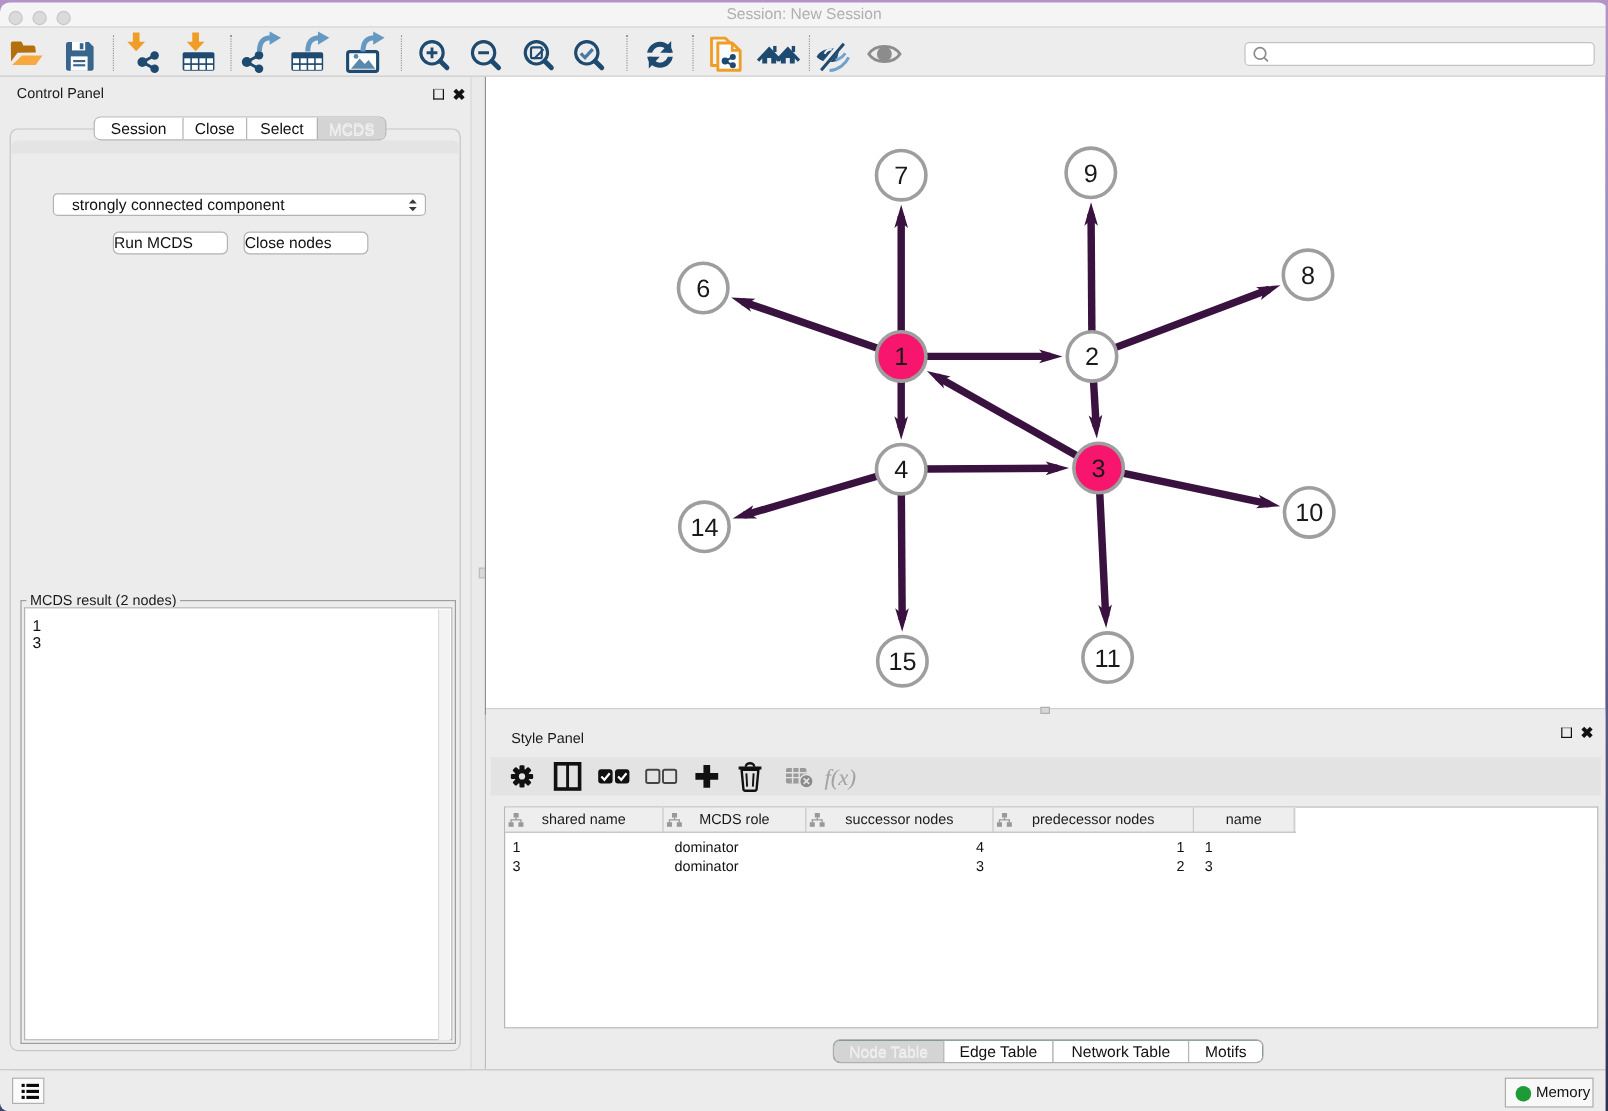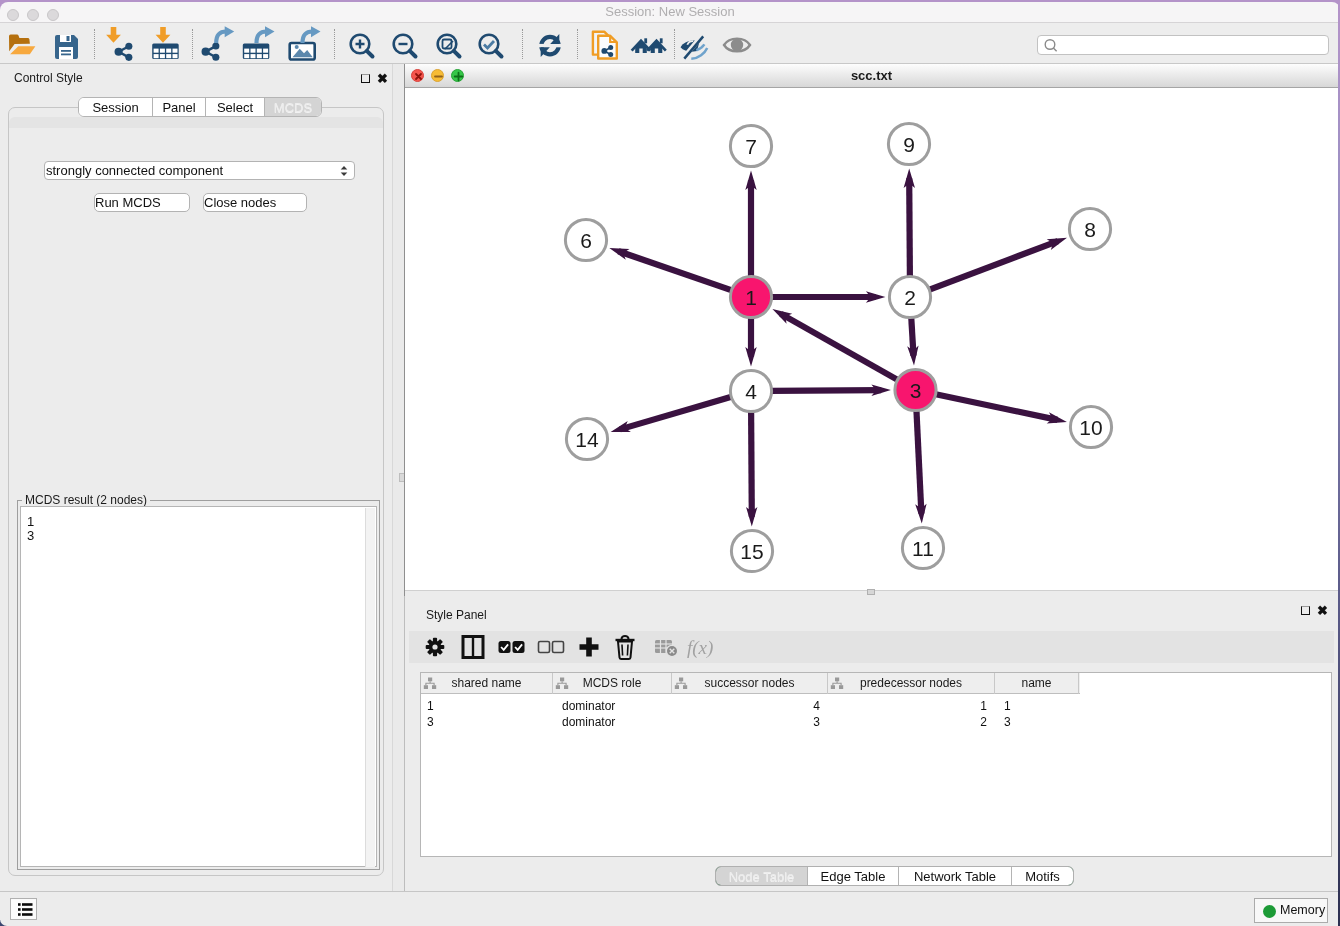--- a/index.html
+++ b/index.html
@@ -22,21 +22,21 @@
 #cpanel { left:0; top:64px; width:392px; height:827px; background:#ececec; }
 #cpanel-head { position:absolute; left:14px; top:7px; font-size:12px; color:#1a1a1a; }
 .sqicon { position:absolute; width:9px; height:9px; border:1.5px solid #111; border-top-color:#9a9a9a; }
 .xicon { position:absolute; font-size:13px; font-weight:bold; color:#111; line-height:10px; }
 .tabgroup { position:absolute; display:flex; height:20px; border:1px solid #b4b4b4; border-radius:6px; overflow:hidden; background:#fff; }
 .tab { height:100%; display:flex; align-items:center; justify-content:center; font-size:13px; color:#111; background:#fff; border-left:1px solid #b4b4b4; }
 .tab:first-child { border-left:none; }
 .tab.sel { background:#d4d4d4; color:#ededed; text-shadow:0 1px 0 rgba(255,255,255,0.7); }
 #cpanel-box { position:absolute; left:8px; top:43px; width:376px; height:769px; border:1px solid #c6c6c6; border-radius:7px; }
 #optlabel { position:absolute; left:0; top:74px; width:392px; text-align:center; font-size:13px; color:#1a1a1a; }
-#dropdown { position:absolute; left:44px; top:97px; width:311px; height:19px; background:#fff; border:1px solid #b3b3b3; border-radius:4px; font-size:13px; line-height:17px; padding-left:1px; color:#111; }
+#dropdown { position:absolute; left:44px; top:97px; width:311px; height:19px; background:#fff; border:1px solid #b3b3b3; border-radius:4px; font-size:13px; line-height:17px; padding-left:15px; color:#111; }
 .btn { position:absolute; height:19px; background:#fff; border:1px solid #b3b3b3; border-radius:5px; font-size:13px; text-align:left; line-height:17px; color:#111; }
 #fieldset { position:absolute; left:17px; top:436px; width:363px; height:370px; border:1px solid #9e9e9e; }
 #fieldlegend { position:absolute; left:22px; top:429px; background:#ececec; padding:0 3px; font-size:12px; color:#1a1a1a; }
 #fieldtext { position:absolute; left:20px; top:442px; padding:8px 0 0 6px; width:357px; height:361px; background:#fff; border:1px solid #b5b5b5; font-size:13px; line-height:14px;  color:#111; }
 #fieldscroll { position:absolute; right:1px; top:1px; width:10px; height:359px; background:#f3f3f3; border-left:1px solid #dcdcdc; }
 
 
 #netwin { left:404px; top:64px; width:935px; height:532px; background:#fff; border-left:1px solid #8f8f8f; border-right:1px solid #69719b; }
 #nettitle { position:absolute; left:0; top:0; width:100%; height:24px; background:linear-gradient(#fdfdfd,#d7d7d7); border-bottom:1px solid #a5a5a5; }
 #nettitle .t { width:100%; text-align:center; font-weight:bold; font-size:13px; line-height:24px; color:#1a1a1a; }
@@ -49,21 +49,21 @@
 #vknob { position:absolute; left:6px; top:409px; width:6px; height:9px; background:#d9d9d9; border:1px solid #bdbdbd; }
 
 
 #tpanel { left:404px; top:596px; width:936px; height:295px; background:#ececec; border-left:1px solid #bdbdbd; }
 #tpanel-head { position:absolute; left:21px; top:12px; font-size:12px; color:#1a1a1a; }
 #ttoolbar { position:absolute; left:4px; top:35px; width:925px; height:32px; background:#e3e3e3; }
 #ttable { position:absolute; left:15px; top:76px; width:912px; height:185px; background:#fff; border:1px solid #b6b6b6; }
 #thead { position:absolute; left:0; top:0; width:659px; height:21px; background:#eeeeee; border-bottom:1px solid #bebebe; }
 .hcell { position:absolute; top:0; height:21px; border-right:1px solid #c8c8c8; font-size:12px; color:#1a1a1a; text-align:center; line-height:21px; }
 .trow { position:absolute; font-size:12px; color:#111; }
-#ttabs { position:absolute; left:289px; top:270px; display:flex; height:20px; border:1px solid #b0b0b0; border-radius:6px; overflow:hidden; background:#14532d;margin-left:21px; }
+#ttabs { position:absolute; left:289px; top:270px; display:flex; height:20px; border:1px solid #b0b0b0; border-radius:6px; overflow:hidden; background:#14532d; }
 
 
 #statusbar { left:0; top:891px; width:1340px; height:35px; background:#ececec; border-top:1px solid #c6c6c6; }
 #listbtn { position:absolute; left:10px; top:6px; width:27px; height:22px; background:#fbfbfb; border:1px solid #b0b0b0; }
 #membtn { position:absolute; left:1254px; top:6px; width:74px; height:25px; background:#f8f8f8; border:1px solid #ababab; font-size:12.5px; line-height:23px; color:#111; padding-left:25px; }
 #membtn .g { position:absolute; left:8px; top:6px; width:13px; height:13px; border-radius:50%; background:#1d9b37; }
 </style>
 </head>
 <body>
 <div id="desktop" class="abs"></div>
@@ -188,28 +188,28 @@
     </div>
   <div id="search">
     <svg width="22" height="20" style="position:absolute;left:3px;top:0" viewBox="0 0 22 20">
         <circle cx="9" cy="8.5" r="4.8" fill="none" stroke="#8a8a8a" stroke-width="1.4"></circle>
         <line x1="12.4" y1="12" x2="15.6" y2="15.2" stroke="#8a8a8a" stroke-width="1.4"></line>
       </svg>
   </div>
 </div>
 
 <div id="cpanel" class="abs">
-  <div id="cpanel-head">Control Style</div>
+  <div id="cpanel-head">Control Panel</div>
   <div class="sqicon" style="left:361px;top:10px"></div>
   <div class="xicon" style="left:377px;top:10px">✖</div>
   <div id="cpanel-box"></div>
   <div style="position:absolute;left:9px;top:53px;width:374px;height:11px;background:#e4e4e4;border-radius:6px 6px 0 0"></div>
   <div class="tabgroup" style="left:78px;top:33px">
     <div class="tab" style="width:73px">Session</div>
-    <div class="tab" style="width:53px">Panel</div>
+    <div class="tab" style="width:53px">Close</div>
     <div class="tab" style="width:59px">Select</div>
     <div class="tab sel" style="width:57px">MCDS</div>
   </div>
   <div id="dropdown">strongly connected component
     <svg width="10" height="14" style="position:absolute;right:5px;top:2px" viewBox="0 0 10 14">
         <path d="M1.7 5.6 5 2 8.3 5.6z" fill="#3a3a3a"></path>
         <path d="M1.7 8.4 5 12 8.3 8.4z" fill="#3a3a3a"></path>
       </svg>
   </div>
   <div class="btn" style="left:94px;top:129px;width:96px">Run MCDS</div>
@@ -217,38 +217,20 @@
   <div id="fieldset"></div>
   <div id="fieldlegend">MCDS result (2 nodes)</div>
   <div id="fieldtext">1<br>3<div id="fieldscroll"></div></div>
 </div>
 
 <div id="vsplit" class="abs">
     <div id="vknob"></div>
   </div>
 
 <div id="netwin" class="abs">
-  <div id="nettitle">
-    <div class="tl" style="left:6px;background:#f4554d;border:0.5px solid #d8423c">
-        <svg width="13" height="13" viewBox="0 0 13 13">
-          <path d="M4 4 L9 9 M9 4 L4 9" stroke="#8e120b" stroke-width="1.8" stroke-linecap="round"></path>
-        </svg>
-      </div>
-    <div class="tl" style="left:26px;background:#f7bc35;border:0.5px solid #dba434">
-        <svg width="13" height="13" viewBox="0 0 13 13">
-          <path d="M3 6.5 L10 6.5" stroke="#92621b" stroke-width="1.8" stroke-linecap="round"></path>
-        </svg>
-      </div>
-    <div class="tl" style="left:46px;background:#35c648;border:0.5px solid #28a439">
-        <svg width="13" height="13" viewBox="0 0 13 13">
-          <path d="M6.5 2.7 L6.5 10.3 M2.7 6.5 L10.3 6.5" stroke="#0d6e18" stroke-width="1.8" stroke-linecap="round"></path>
-        </svg>
-      </div>
-    <div class="t">scc.txt</div>
-  </div>
   <div id="graph" style="position:absolute;left:0;top:24px;width:935px;height:508px"><svg width="935" height="508" viewBox="404 88 935 508">
 <line x1="750.0" y1="277.5" x2="750.0" y2="180.3" stroke="#3a1240" stroke-width="6.2"></line>
 <polygon points="750.0,170.6 755.7,190.1 750.0,185.4 744.3,190.1" fill="#3a1240"></polygon>
 <line x1="731.6" y1="290.6" x2="617.5" y2="251.2" stroke="#3a1240" stroke-width="6.2"></line>
 <polygon points="608.3,248.0 628.5,249.0 622.2,252.9 624.8,259.8" fill="#3a1240"></polygon>
 <line x1="769.5" y1="297.0" x2="874.6" y2="297.0" stroke="#3a1240" stroke-width="6.2"></line>
 <polygon points="884.4,297.0 864.9,302.7 869.6,297.0 864.9,291.3" fill="#3a1240"></polygon>
 <line x1="750.0" y1="316.5" x2="750.0" y2="356.6" stroke="#3a1240" stroke-width="6.2"></line>
 <polygon points="750.0,366.4 744.3,346.9 750.0,351.6 755.7,346.9" fill="#3a1240"></polygon>
 <line x1="908.9" y1="277.5" x2="908.2" y2="178.3" stroke="#3a1240" stroke-width="6.2"></line>

